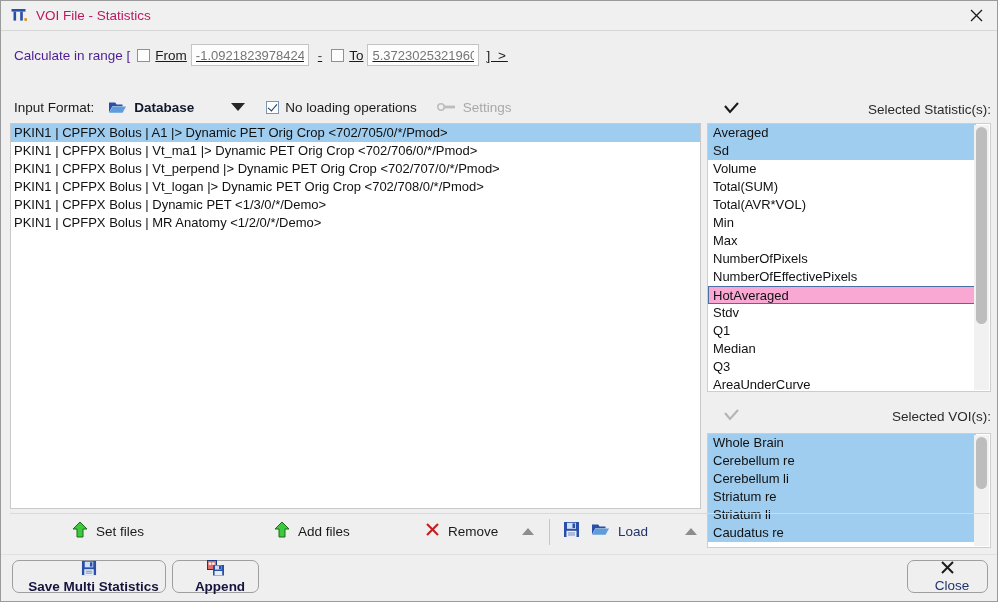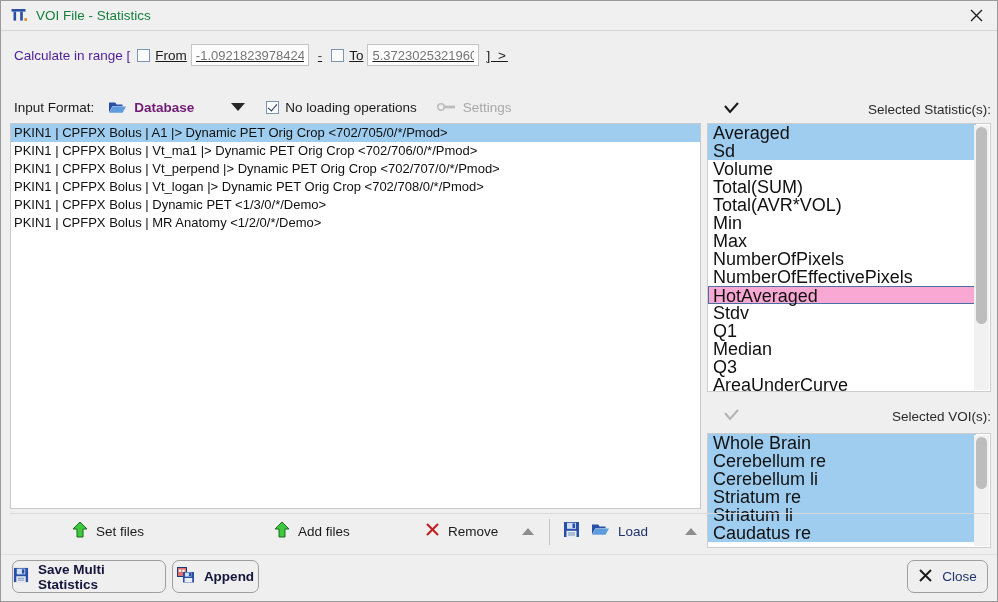--- a/index.html
+++ b/index.html
@@ -37,21 +37,21 @@
     align-items: center;
   }
   .title-icon {
     margin-left: 10px;
     width: 17px; height: 16px;
     display: flex; align-items: center; justify-content: center;
   }
   .title-text {
     margin-left: 8px;
     font-size: 13.5px;
-    color: #15803d;
+    color: #be185d;
   }
   .title-close {
     position: absolute;
     right: 0; top: 0;
     width: 46px; height: 29px;
     display: flex; align-items: center; justify-content: center;
     cursor: pointer;
   }
 
   
@@ -101,21 +101,21 @@
   .bracket-end { margin-left: 7px; font-size: 13.5px; color: #1a1a1a; letter-spacing: 2px;}
 
   .format-row {
     position: absolute;
     left: 0; top: 92px;
     width: 998px; height: 28px;
     display: flex; align-items: center;
   }
   .format-label { margin-left: 13px; font-size: 13.5px; }
   .folder-ico { margin-left: 14px; display:flex; align-items:center; }
-  .format-value { margin-left: 7px; font-weight: bold; font-size: 13.5px; color: #701a75; }
+  .format-value { margin-left: 7px; font-weight: bold; font-size: 13.5px; color: #0f172a; }
   .combo-arrow {
     margin-left: 37px;
     width: 0; height: 0;
     border-left: 7px solid transparent;
     border-right: 7px solid transparent;
     border-top: 8px solid #262626;
     cursor: pointer;
   }
   .nolo-box { margin-left: 21px; display:flex; align-items:center; }
   .nolo-label { margin-left: 6px; font-size: 13.5px; }
@@ -174,21 +174,21 @@
     width: 284px; height: 115px;
     background: #ffffff;
     border: 1px solid #cdcdcd;
     box-sizing: border-box;
     overflow: hidden;
   }
   .sl-item {
     height: 18px;
     line-height: 18px;
     padding-left: 5px;
-    font-size: 18px;
+    font-size: 13px;
     color: #111;
     white-space: nowrap;
     cursor: pointer;
     box-sizing: border-box;
   }
   .sl-item.sel { background: #9fcdf0; }
   .sl-item.focus { background: #f9a8d4; border: 1px solid #4a6fa5; padding-left: 4px; }
 
   .scrollbar {
     position: absolute;
@@ -249,20 +249,21 @@
   }
   .btn {
     position: absolute;
     display: flex; align-items: center; justify-content: center;
     height: 33px;
     background: #efefef;
     border: 1px solid #9e9e9e;
     border-radius: 7px;
     box-sizing: border-box;
     cursor: pointer;
+    flex-direction: column;
   }
   .btn-lbl { margin-left: 9px; font-size: 13.5px; font-weight: bold; color: #14143c; }
   .btn-lbl.thin { font-weight: normal; color: #20336b; }
   .sep-line {
     position: absolute;
     left: 0; top: 553px; width: 998px; height: 1px;
     background: #e2e2e2;
   }
 </style>
 </head>

